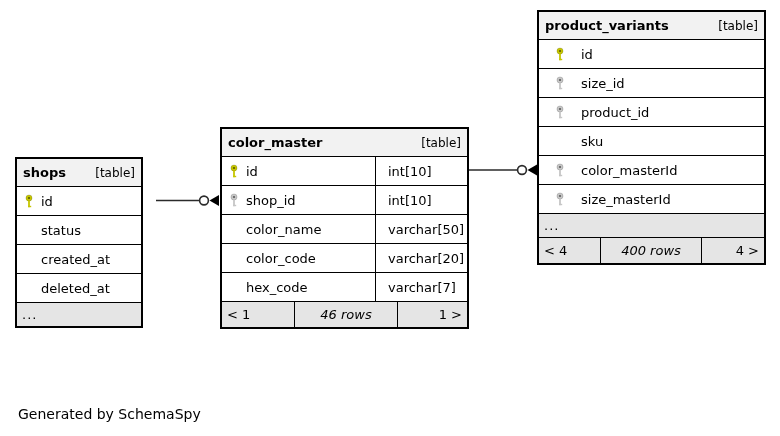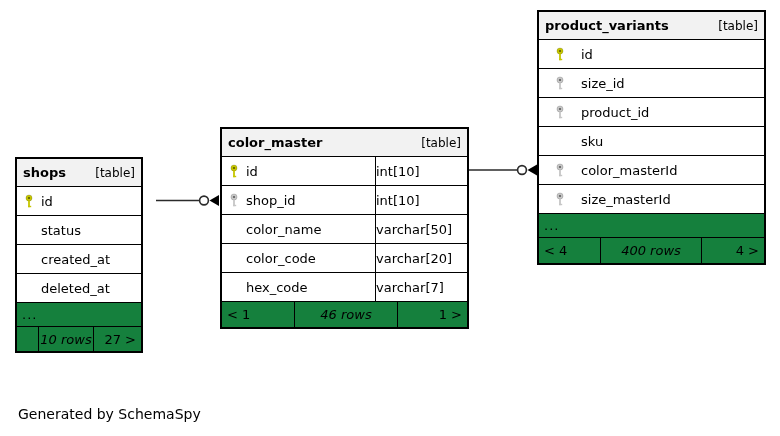--- a/index.html
+++ b/index.html
@@ -13,21 +13,21 @@
     position: relative;
     width: 780px;
     height: 436px;
     background: #ffffff;
     overflow: hidden;
   }
   .tbl {
     position: absolute;
     box-sizing: border-box;
     border: 2px solid var(--table-border, #000);
-    background: #15803d;
+    background: #e5e5e5;
   }
   .hdr {
     box-sizing: border-box;
     height: 27px;
     display: flex;
     justify-content: space-between;
     align-items: center;
     background: var(--header-bg, #f2f2f2);
     padding: 0 6px;
   }
@@ -53,21 +53,21 @@
   .wide .keycell { width: 42px; flex: 0 0 42px; }
   .colname { flex: 1 1 auto; white-space: nowrap; overflow: hidden; }
   .typecell {
     box-sizing: border-box;
     flex: 0 0 92px;
     width: 92px;
     height: 100%;
     border-left: 1px solid var(--table-border, #000);
     display: flex;
     align-items: center;
-    padding-left: 0;
+    padding-left: 12px;
     white-space: nowrap;
     margin-left: 48px;
   }
   .ellipsis-row {
     box-sizing: border-box;
     height: 24px;
     display: flex;
     align-items: center;
     border-top: 1px solid var(--table-border, #000);
     padding-left: 5px;
@@ -140,25 +140,20 @@
     </div>
     <div class="row">
       <span class="keycell"></span>
       <span class="colname">created_at</span>
     </div>
     <div class="row">
       <span class="keycell"></span>
       <span class="colname">deleted_at</span>
     </div>
     <div class="ellipsis-row">...</div>
-    <div class="footer" style="height:25px;">
-      <div class="fcell-left" style="width:22px;"></div>
-      <div class="fcell-center">10 rows</div>
-      <div class="fcell-right" style="width:48px;">27 &gt;</div>
-    </div>
   </div>
 
   <div class="tbl" style="left:220px; top:127px; width:249px;">
     <div class="hdr">
       <span class="t">color_master</span>
       <span class="tag">[table]</span>
     </div>
     <div class="row">
       <span class="keycell">
           <svg class="key-icon key-primary" width="10" height="14" viewBox="0 0 10 14">

